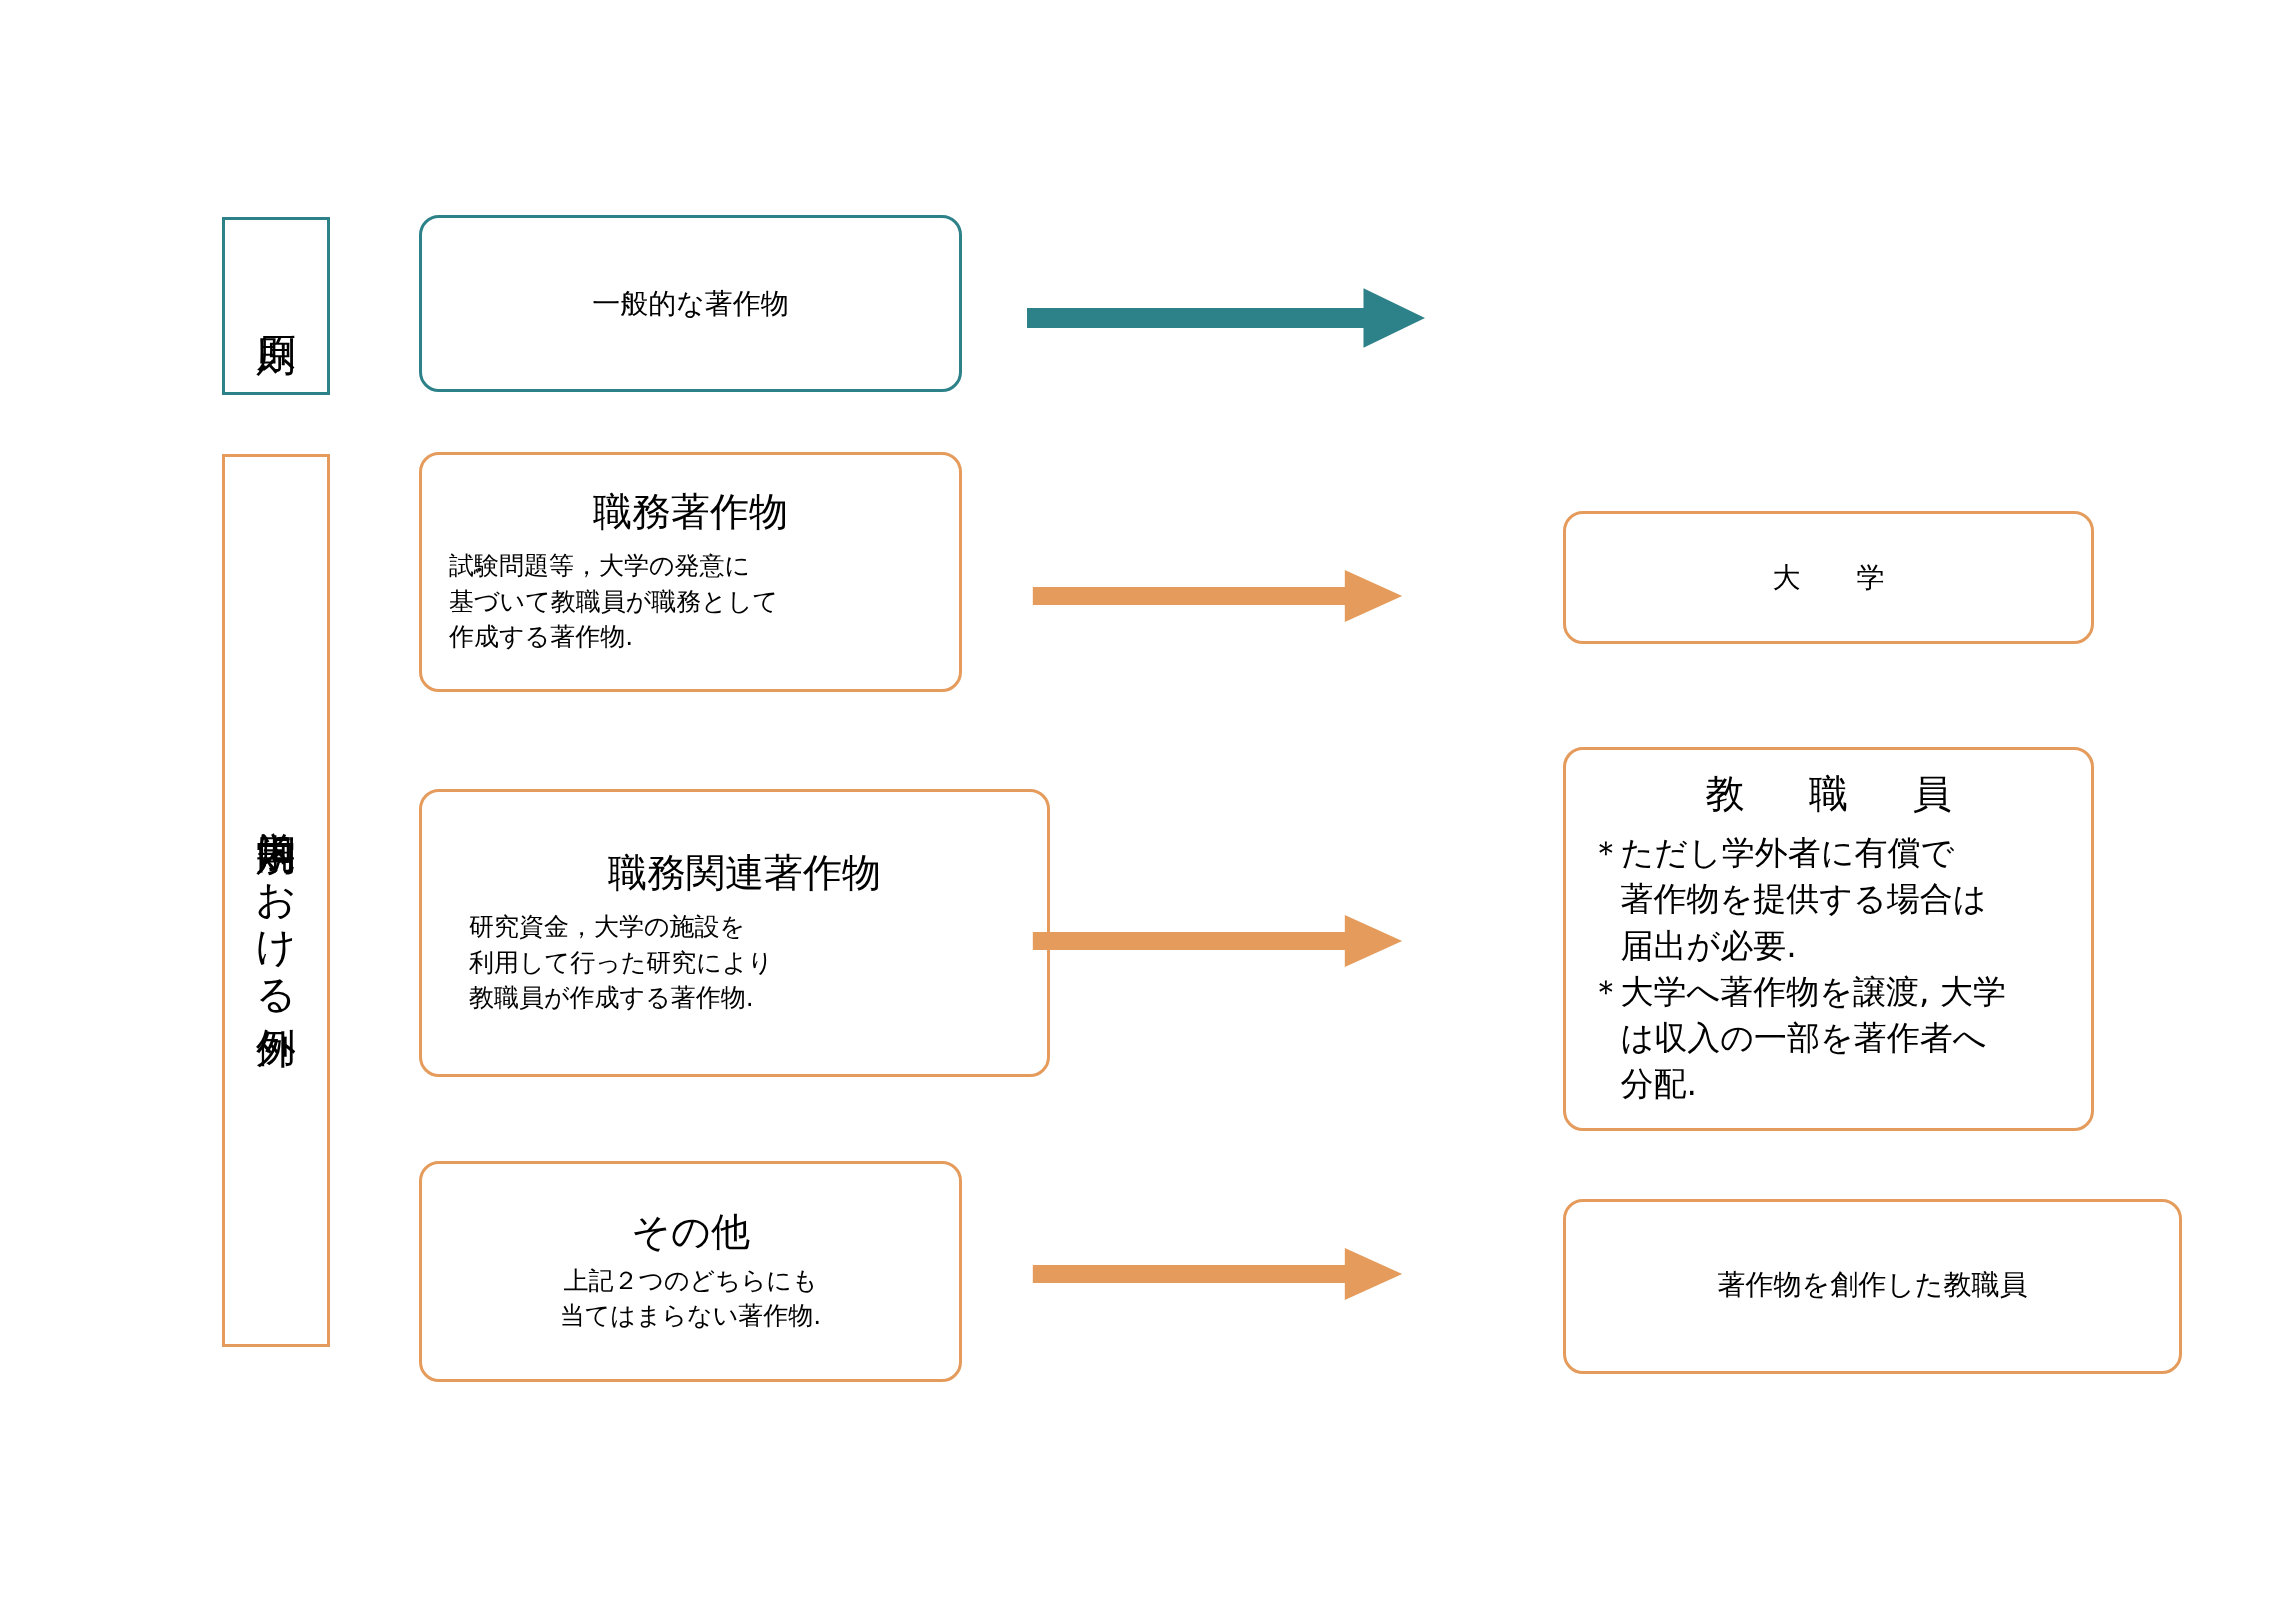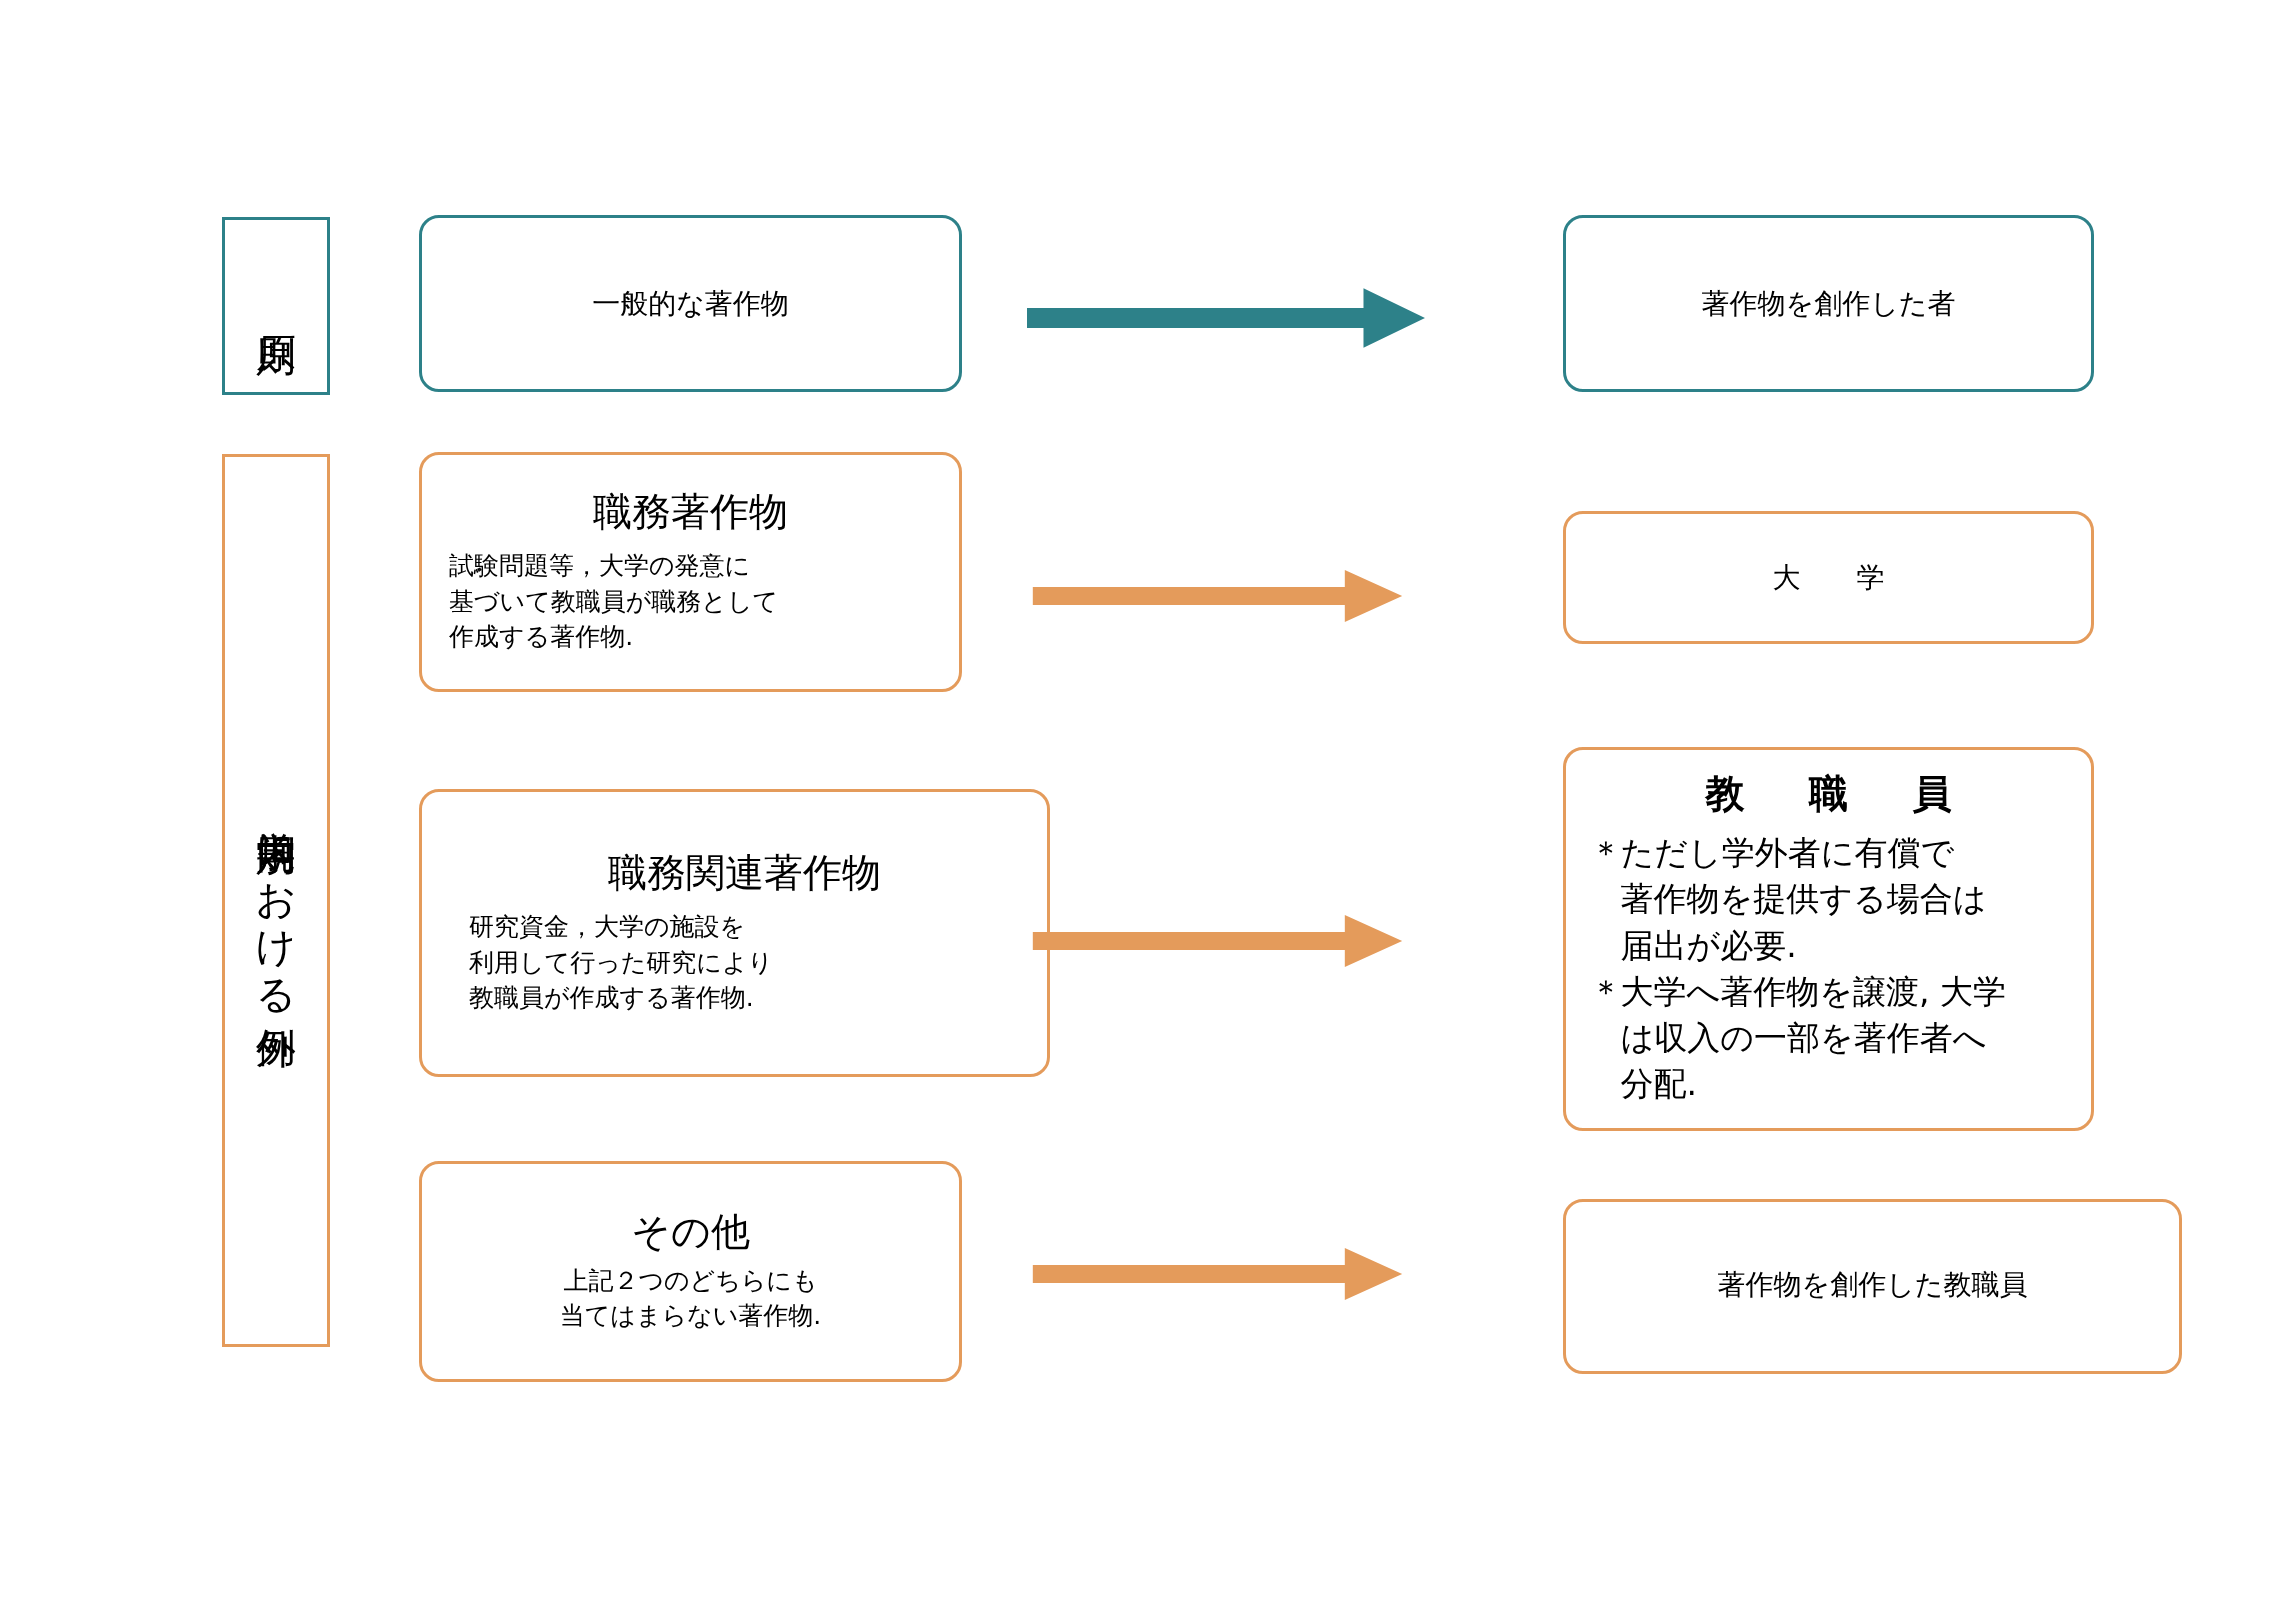--- a/index.html
+++ b/index.html
@@ -63,21 +63,21 @@
   }
   .rbox.teal { border: 3.6px solid #2D8189; }
   .rbox.orange { border: 3.6px solid #E49B5B; }
 
   .box-title {
     text-align: center;
     font-size: 39px;
     line-height: 1.2;
     white-space: nowrap;
   }
-  .box-title.spaced { letter-spacing: 12.7px; text-indent: 12.7px; font-weight: bold; }
+  .box-title.spaced { letter-spacing: 12.7px; text-indent: 12.7px; }
   .box-body {
     font-size: 25px;
     line-height: 1.42;
     white-space: pre-line;
   }
   .box-body.left { text-align: left; padding-left: 27px; padding-right: 14.5px; }
   .box-body.center { text-align: center; }
   .box-single {
     text-align: center;
     font-size: 28px;
@@ -139,23 +139,20 @@
   </div>
 
   <div class="rbox teal" id="box-general">
     <div class="box-single">一般的な著作物</div>
   </div>
 
   <svg class="arrow" style="left:1027px; top:288px;" width="398" height="60" viewBox="0 0 440 66">
     <path d="M0 22 L372 22 L372 0 L440 33 L372 66 L372 44 L0 44 Z" fill="#2D8189"></path>
   </svg>
 
-  <div class="rbox teal" id="box-creator">
-    <div class="box-single">著作物を創作した者</div>
-  </div>
 
   <div class="rbox orange" id="box-work">
     <div class="box-title">職務著作物</div>
     <div class="gap-sm"></div>
     <div class="box-body left">試験問題等，大学の発意に
 基づいて教職員が職務として
 作成する著作物.</div>
   </div>
 
   <svg class="arrow" style="left:1031px; top:570px;" width="373" height="52" viewBox="0 0 412 58">

